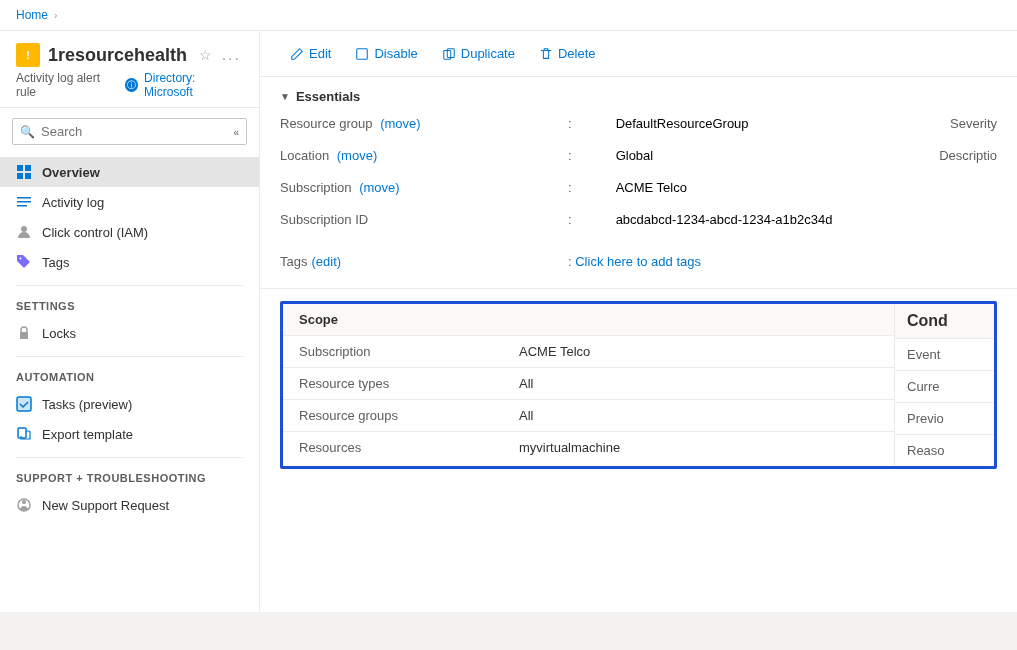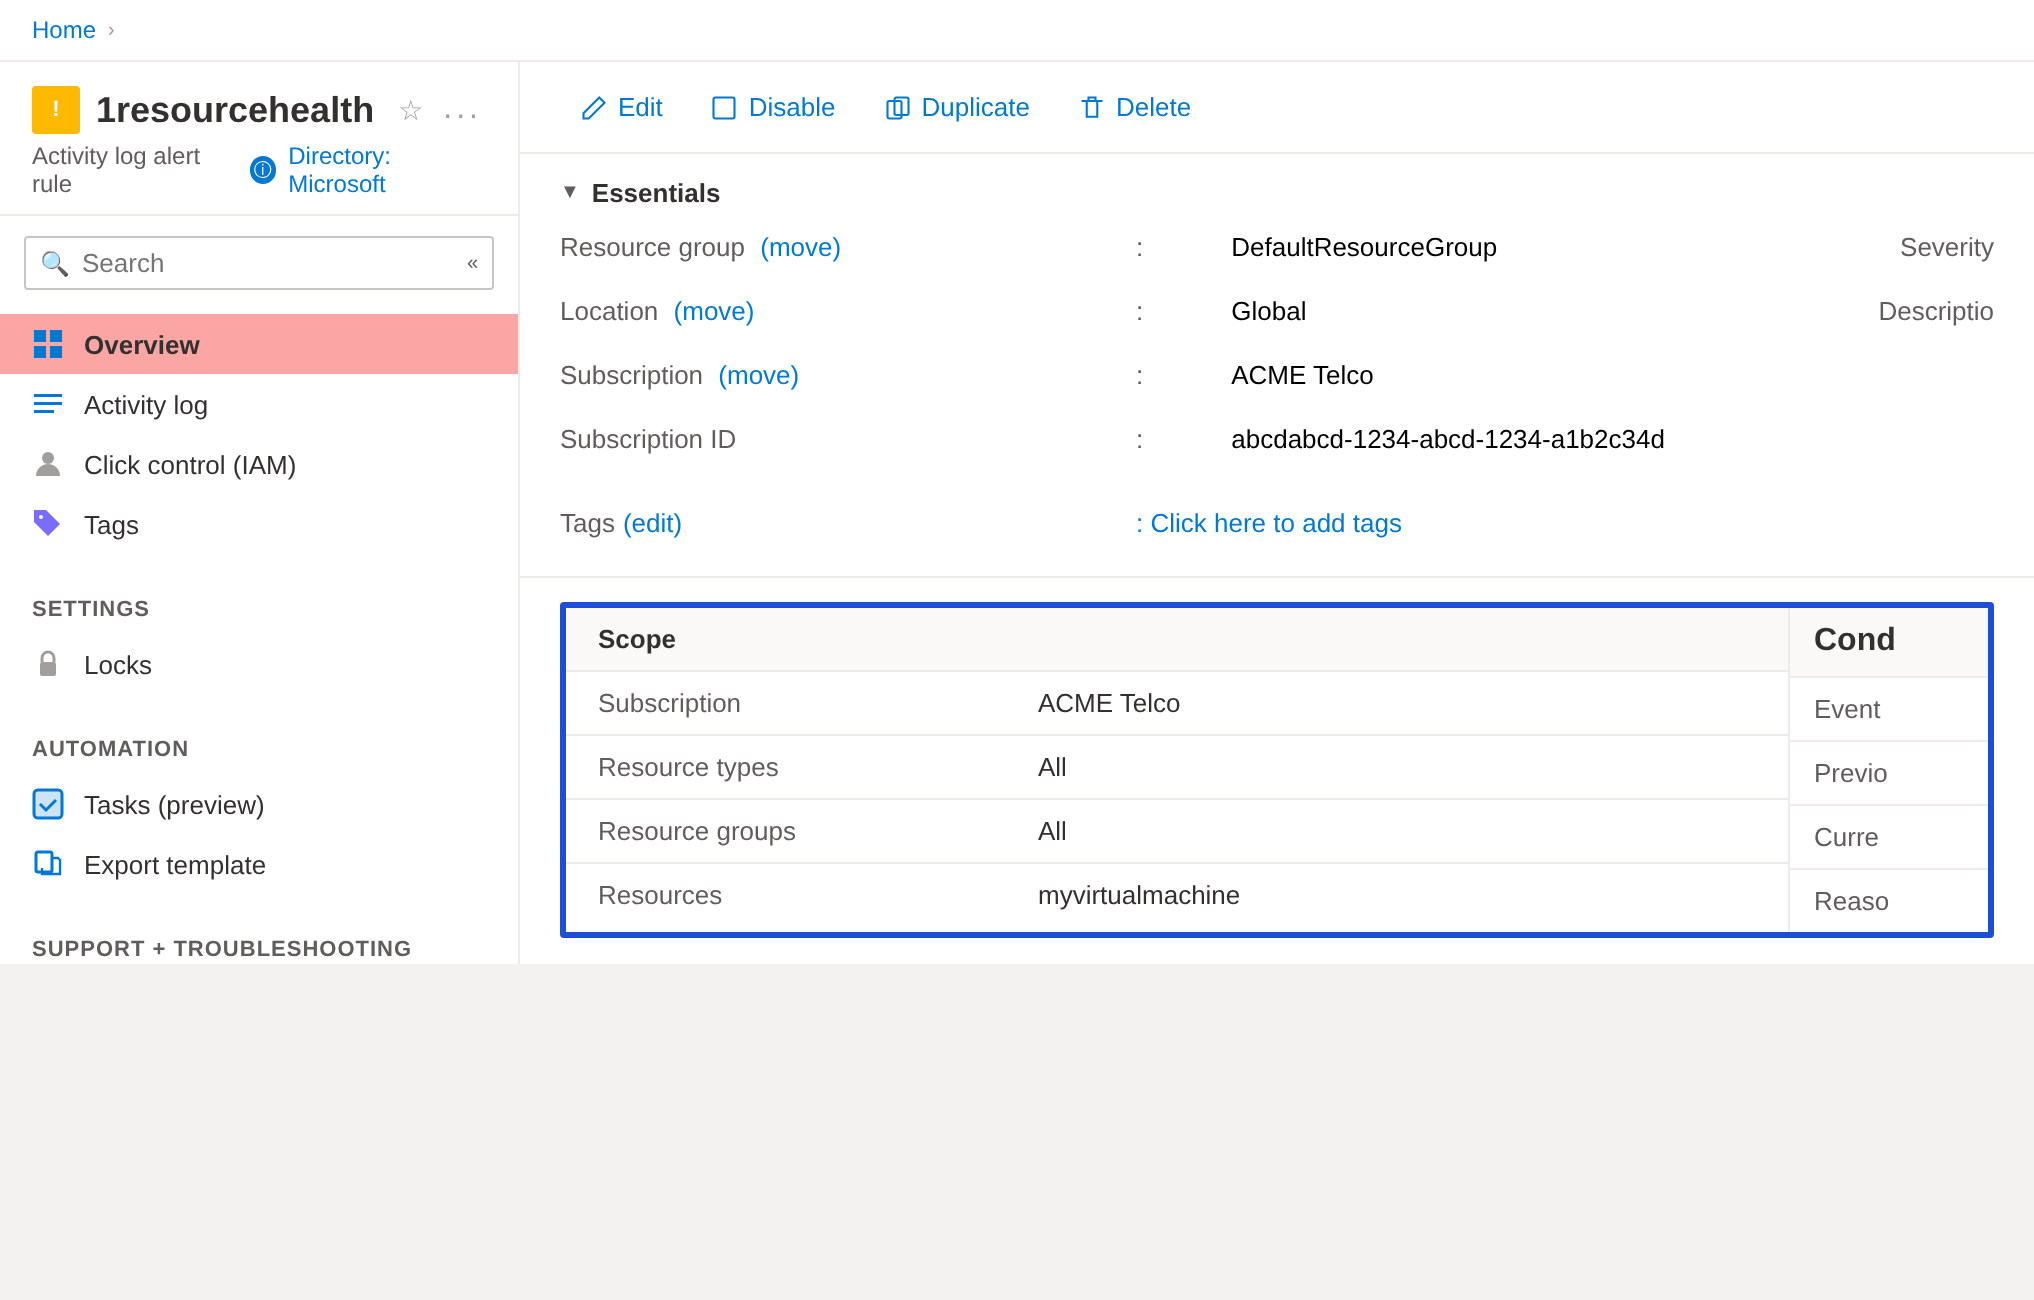--- a/index.html
+++ b/index.html
@@ -1,18 +1,18 @@
 <!DOCTYPE html>
 <html><head>
   <meta charset="utf-8">
   <style>
     * { box-sizing: border-box; margin: 0; padding: 0; }
     body { font-family: 'Segoe UI', Arial, sans-serif; font-size: 13px; color: #333; background: #f3f2f1; height: 650px; overflow: hidden; }
 
-    .app-container { display: flex; flex-direction: column; height: 482px; }
+    .app-container { display: flex; flex-direction: column; height: 612px; }
 
     
     .breadcrumb { padding: 8px 16px; background: #fff; border-bottom: 1px solid #edebe9; display: flex; align-items: center; gap: 6px; font-size: 12px; color: #605e5c; }
     .breadcrumb a { color: #0078d4; text-decoration: none; }
     .breadcrumb-sep { color: #a19f9d; font-size: 10px; }
 
     
     .main-layout { display: flex; flex: 1; overflow: hidden; }
 
     
@@ -32,21 +32,21 @@
     
     .search-box { margin: 10px 12px; position: relative; }
     .search-box input { width: 100%; padding: 5px 8px 5px 28px; border: 1px solid #c8c6c4; border-radius: 2px; font-size: 13px; color: #323130; }
     .search-icon { position: absolute; left: 8px; top: 50%; transform: translateY(-50%); color: #a19f9d; font-size: 12px; }
     .search-collapse { position: absolute; right: 8px; top: 50%; transform: translateY(-50%); color: #605e5c; cursor: pointer; font-size: 10px; }
 
     
     .nav-section { padding: 2px 0; }
     .nav-section-label { padding: 8px 16px 4px; font-size: 11px; font-weight: 600; color: #605e5c; text-transform: uppercase; letter-spacing: 0.5px; }
     .nav-item { display: flex; align-items: center; gap: 10px; padding: 7px 16px; cursor: pointer; font-size: 13px; color: #323130; text-decoration: none; }
-    .nav-item.active { background: #fca5a5; font-weight: 600; }
+    .nav-item.active { background: #e5e5e5; font-weight: 600; }
     .nav-item-icon { width: 16px; height: 16px; display: flex; align-items: center; justify-content: center; flex-shrink: 0; }
     .nav-divider { height: 1px; background: #edebe9; margin: 6px 16px; }
 
     
     .icon-overview { color: #0078d4; }
     .icon-activity { color: #0078d4; }
     .icon-iam { color: #a19f9d; }
     .icon-tags { color: #7a6cff; }
     .icon-locks { color: #a19f9d; }
     .icon-tasks { color: #0078d4; }
@@ -328,22 +328,22 @@
               <span class="scope-cell-value">All</span>
             </div>
             <div class="scope-table-row">
               <span class="scope-cell-label">Resources</span>
               <span class="scope-cell-value">myvirtualmachine</span>
             </div>
           </div>
           <div class="cond-table">
             <div class="cond-table-header">Cond</div>
             <div class="cond-table-row">Event</div>
+            <div class="cond-table-row">Curre</div>
             <div class="cond-table-row">Previo</div>
-            <div class="cond-table-row">Curre</div>
             <div class="cond-table-row">Reaso</div>
           </div>
         </div>
       </div>
 
     </div>
   </div>
 </div>
 
 </body></html>

